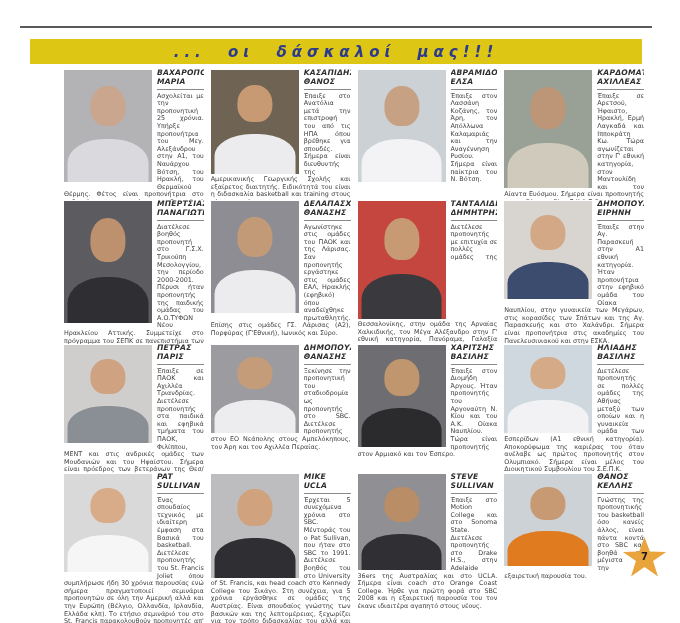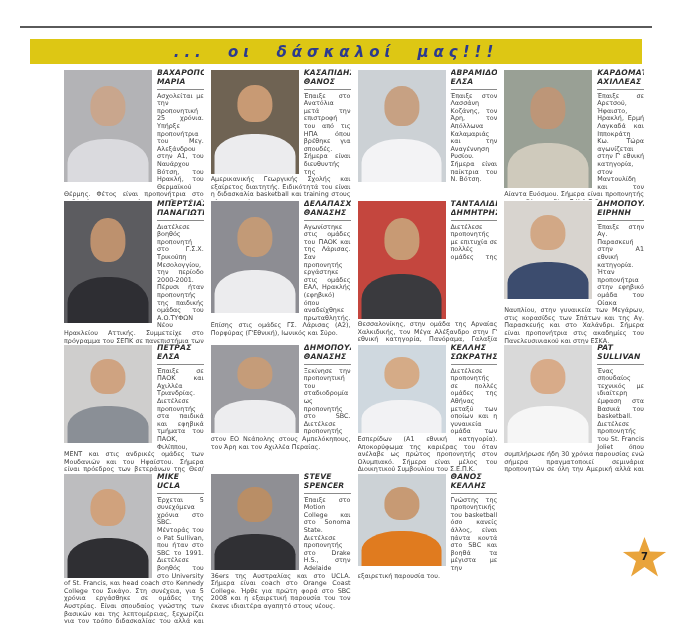--- a/index.html
+++ b/index.html
@@ -128,52 +128,57 @@
     </article>
 
     <article class="cell">
       <div class="photo p8"></div>
       <h3 class="name">ΔΗΜΟΠΟΥΛΟΥ ΕΙΡΗΝΗ</h3>
       <p class="bio">Έπαιξε στην Αγ. Παρασκευή στην Α1 εθνική κατηγορία. Ήταν προπονήτρια στην εφηβικό ομάδα του Οίακα Ναυπλίου, στην γυναικεία των Μεγάρων, στις κορασίδες των Σπάτων και της Αγ. Παρασκευής και στο Χαλάνδρι. Σήμερα είναι προπονήτρια στις ακαδημίες του Πανελευσινιακού και στην ΕΣΚΑ.</p>
     </article>
 
     <article class="cell">
       <div class="photo p9"></div>
-      <h3 class="name">ΠΕΤΡΑΣ ΕΛΣΑ</h3>
+      <h3 class="name">ΠΕΤΡΑΣ ΠΑΡΙΣ</h3>
       <p class="bio">Έπαιξε σε ΠΑΟΚ και Αχιλλέα Τριανδρίας. Διετέλεσε προπονητής στα παιδικά και εφηβικά τμήματα του ΠΑΟΚ, Φιλίππου, ΜΕΝΤ και στις ανδρικές ομάδες των Μουδανιών και του Ηφαίστου. Σήμερα είναι πρόεδρος των βετεράνων της Θεσ/νίκης και υπεύθυνος αθλητικού προγράμματος στην Αμερικάνικη Γεωργική Σχολή.</p>
     </article>
 
     <article class="cell">
       <div class="photo p10"></div>
       <h3 class="name">ΔΗΜΟΠΟΥΛΟΣ ΘΑΝΑΣΗΣ</h3>
       <p class="bio">Ξεκίνησε την προπονητική του σταδιοδρομία ως προπονητής στο SBC. Διετέλεσε προπονητής στον ΕΟ Νεάπολης στους Αμπελόκηπους, τον Άρη και τον Αχιλλέα Περαίας.</p>
     </article>
 
+    <article class="cell">
+      <div class="photo p11"></div>
+      <h3 class="name">ΧΑΡΙΤΣΗΣ ΒΑΣΙΛΗΣ</h3>
+      <p class="bio">Έπαιξε στον Διομήδη Άργους. Ήταν προπονητής του Αργοναύτη Ν. Κίου και του Α.Κ. Οίακα Ναυπλίου. Τώρα είναι προπονητής στον Αρμιακό και τον Έσπερο.</p>
+    </article>
 
     <article class="cell">
       <div class="photo p12"></div>
-      <h3 class="name">ΚΕΛΛΗΣ ΣΩΚΡΑΤΗΣ</h3>
+      <h3 class="name">ΗΛΙΑΔΗΣ ΒΑΣΙΛΗΣ</h3>
       <p class="bio">Διετέλεσε προπονητής σε πολλές ομάδες της Αθήνας μεταξύ των οποίων και η γυναικεία ομάδα των Εσπερίδων (Α1 εθνική κατηγορία). Αποκορύφωμα της καριέρας του όταν ανέλαβε ως πρώτος προπονητής στον Ολυμπιακό. Σήμερα είναι μέλος του Διοικητικού Συμβουλίου του Σ.Ε.Π.Κ.</p>
     </article>
 
     <article class="cell">
       <div class="photo p13"></div>
       <h3 class="name">PAT SULLIVAN</h3>
       <p class="bio">Ένας σπουδαίος τεχνικός με ιδιαίτερη έμφαση στα Βασικά του basketball. Διετέλεσε προπονητής του St. Francis Joliet όπου συμπλήρωσε ήδη 30 χρόνια παρουσίας ενώ σήμερα πραγματοποιεί σεμινάρια προπονητών σε όλη την Αμερική αλλά και την Ευρώπη (Βέλγιο, Ολλανδία, Ιρλανδία, Ελλάδα κλπ). Το ετήσιο σεμινάριό του στο St. Francis παρακολουθούν προπονητές απ' όλη την Αμερική. Είναι αυτός που ξεκίνησε το Shooting Camp στο SBC.</p>
     </article>
 
     <article class="cell">
       <div class="photo p14"></div>
       <h3 class="name">MIKE UCLA</h3>
       <p class="bio">Έρχεται 5 συνεχόμενα χρόνια στο SBC. Μέντοράς του ο Pat Sullivan, που ήταν στο SBC το 1991. Διετέλεσε βοηθός του στο University of St. Francis, και head coach στο Kennedy College του Σικάγο. Στη συνέχεια, για 5 χρόνια εργάσθηκε σε ομάδες της Αυστρίας. Είναι σπουδαίος γνώστης των βασικών και της λεπτομέρειας, ξεχωρίζει για τον τρόπο διδασκαλίας του αλλά και για την αγάπη του για τα παιδιά. Η παρουσία του στο SBC είναι εξαιρετική.</p>
     </article>
 
     <article class="cell">
       <div class="photo p15"></div>
-      <h3 class="name">STEVE SPENCER</h3>
+      <h3 class="name">STEVE SULLIVAN</h3>
       <p class="bio">Έπαιξε στο Motion College και στο Sonoma State. Διετέλεσε προπονητής στο Drake H.S., στην Adelaide 36ers της Αυστραλίας και στο UCLA. Σήμερα είναι coach στο Orange Coast College. Ήρθε για πρώτη φορά στο SBC 2008 και η εξαιρετική παρουσία του τον έκανε ιδιαιτέρα αγαπητό στους νέους.</p>
     </article>
 
     <article class="cell">
       <div class="photo p16"></div>
       <h3 class="name">ΘΑΝΟΣ ΚΕΛΛΗΣ</h3>
       <p class="bio">Γνώστης της προπονητικής του basketball όσο κανείς άλλος, είναι πάντα κοντά στο SBC και βοηθά τα μέγιστα με την εξαιρετική παρουσία του.</p>
     </article>
 
   </div>

